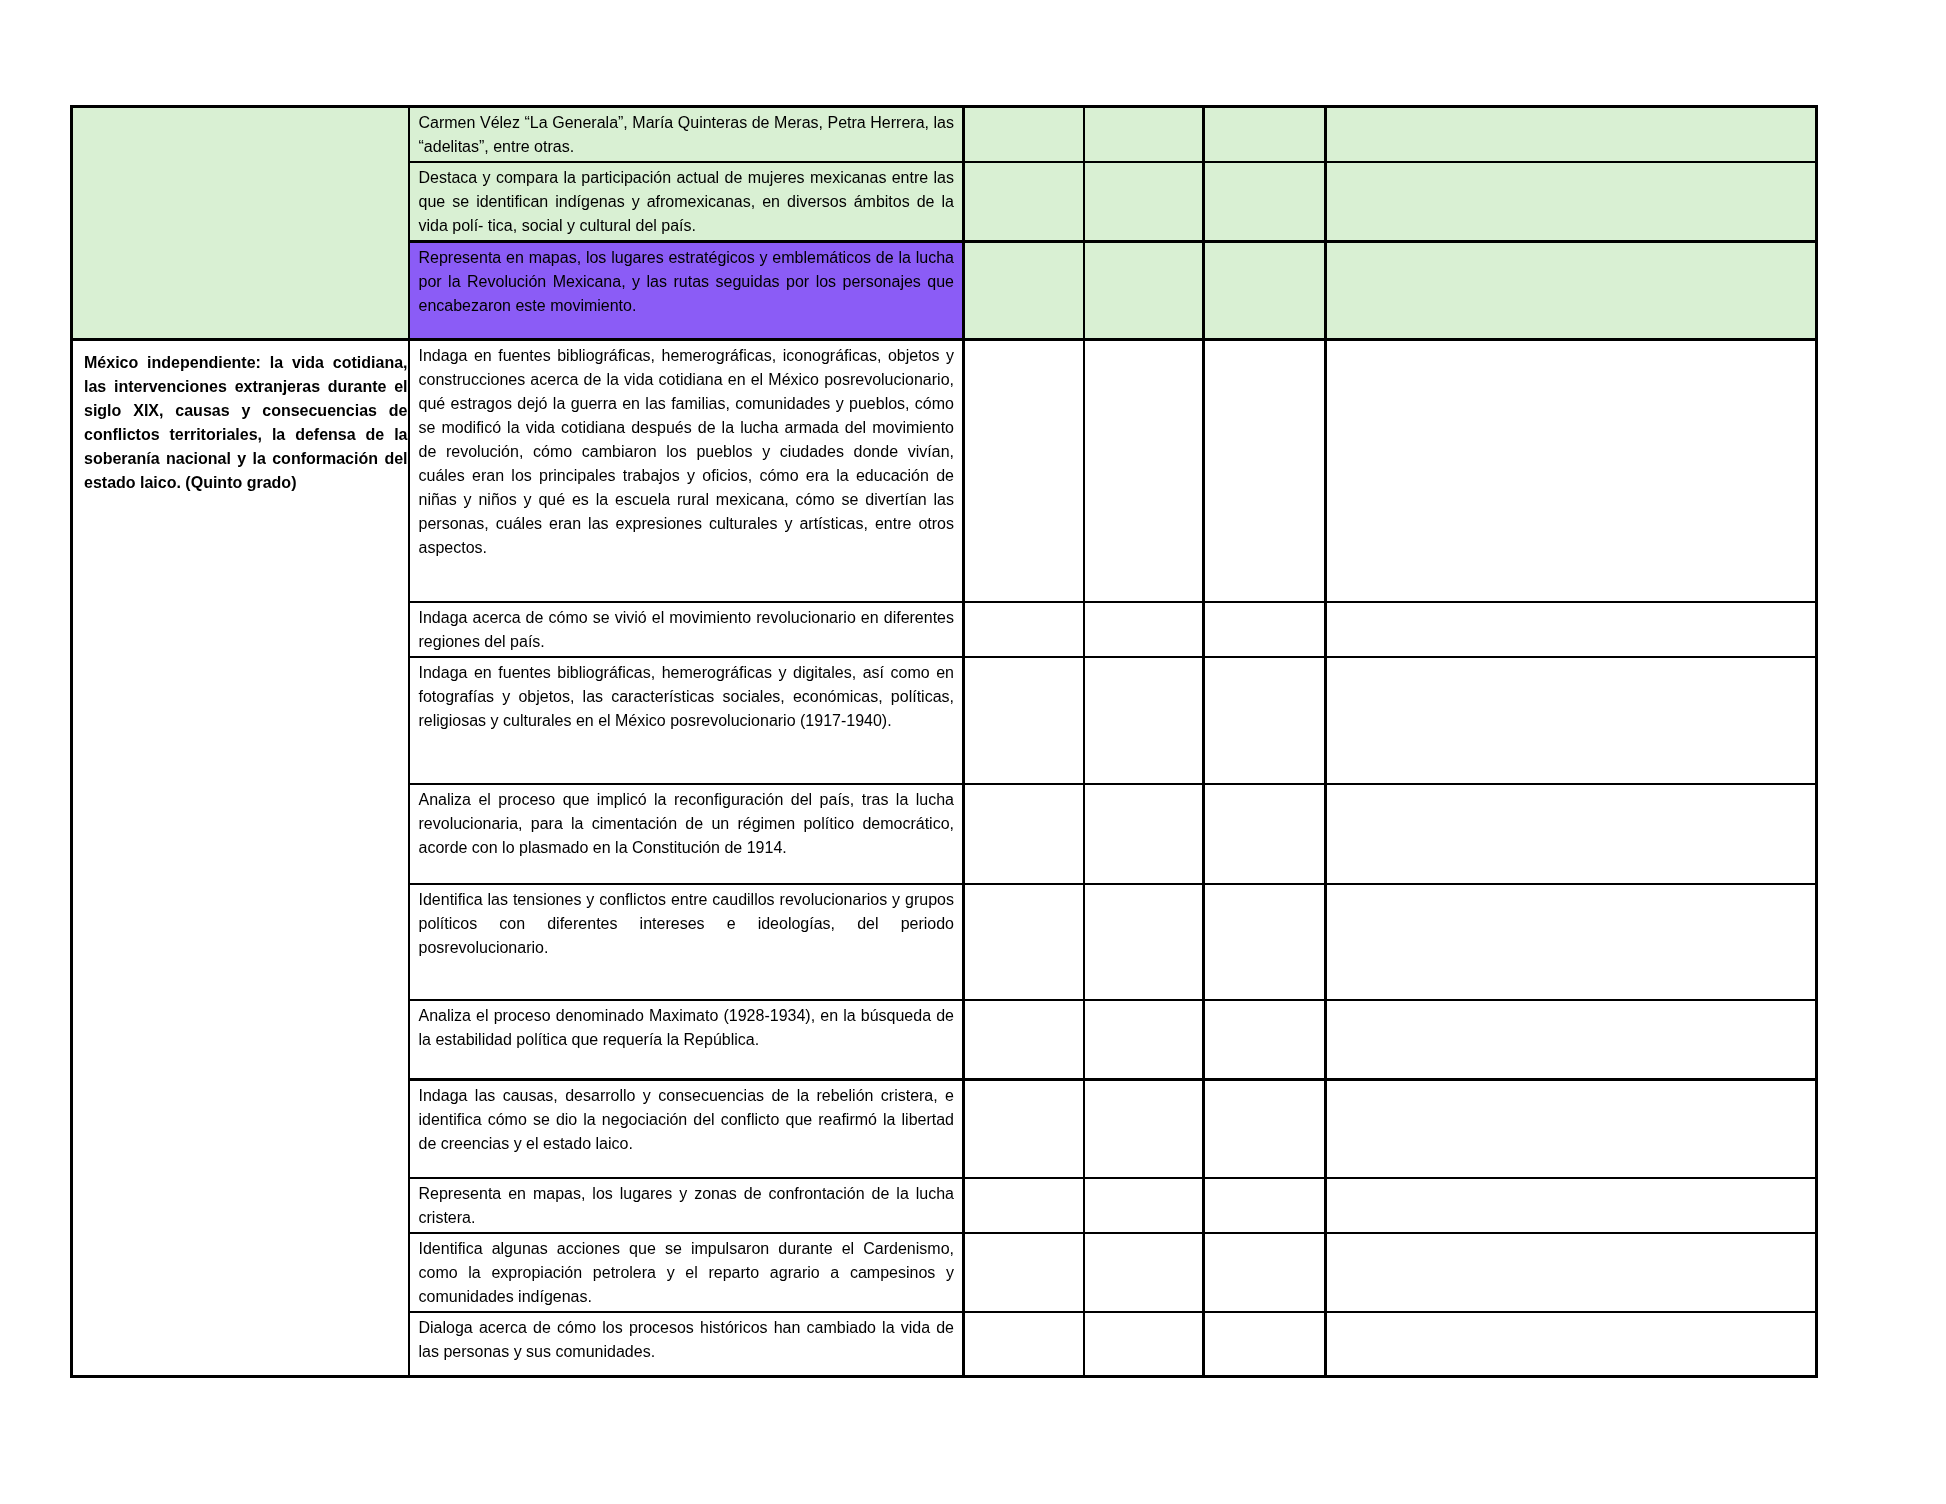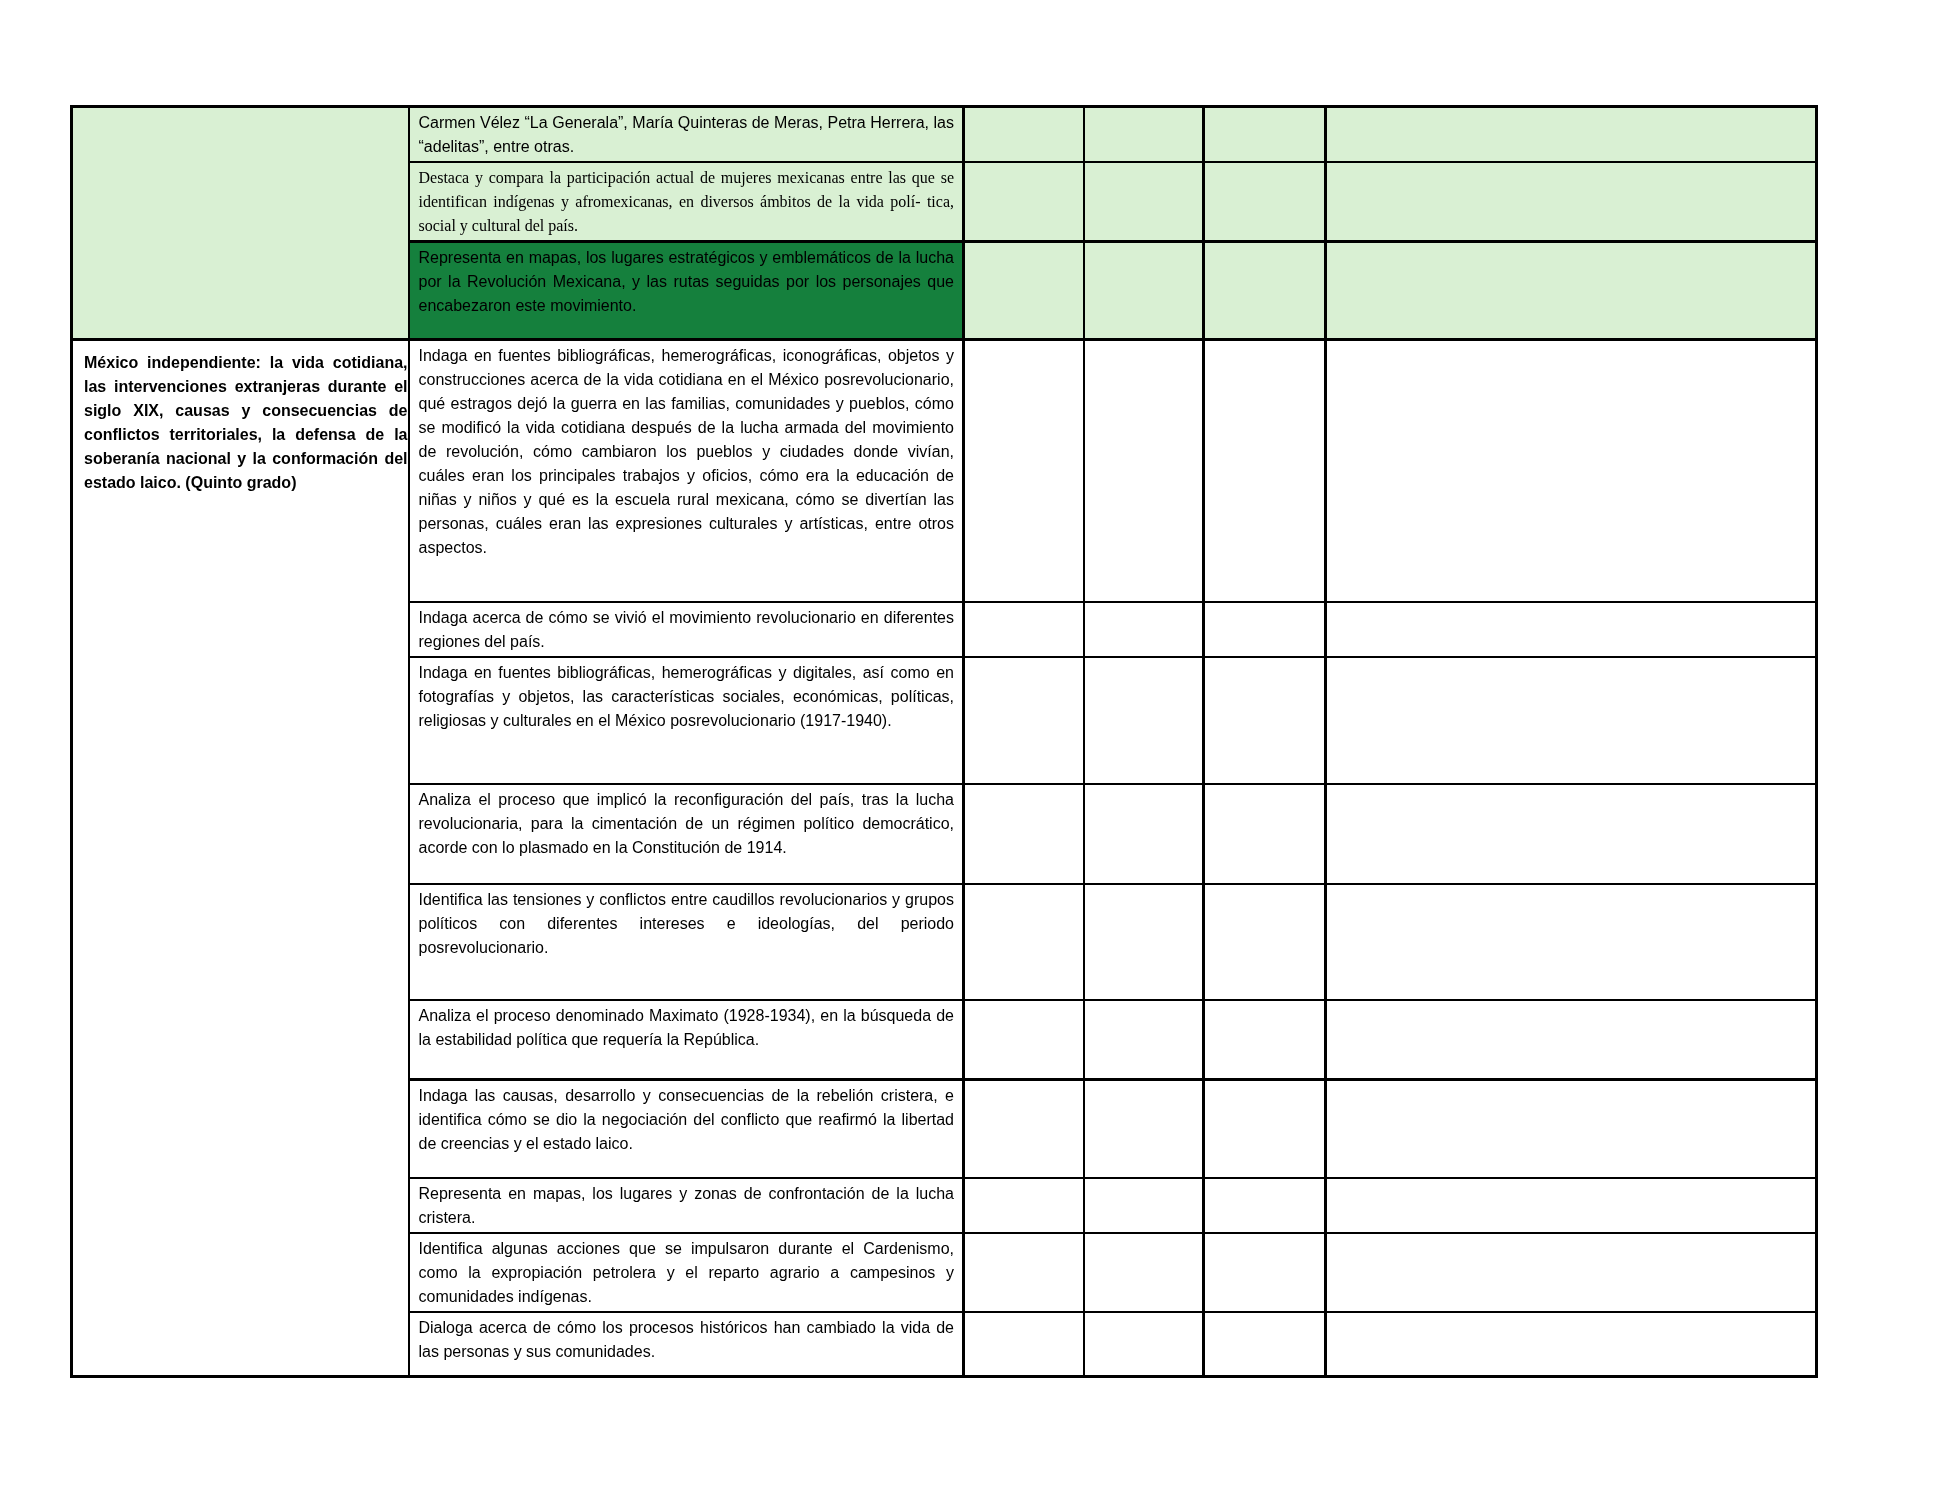--- a/index.html
+++ b/index.html
@@ -67,28 +67,28 @@
 
     <tr class="green" style="height:47px">
       <td class="topic-cell green-bg" rowspan="3" style="background: rgb(217, 240, 211);"></td>
       <td class="green-bg" style="background: rgb(217, 240, 211);">Carmen Vélez “La Generala”, María Quinteras de Meras, Petra Herrera, las “adelitas”, entre otras.</td>
       <td class="green-bg bl3" style="background: rgb(217, 240, 211);"></td>
       <td class="green-bg" style="background: rgb(217, 240, 211);"></td>
       <td class="green-bg bl3" style="background: rgb(217, 240, 211);"></td>
       <td class="green-bg bl3" style="background: rgb(217, 240, 211);"></td>
     </tr>
     <tr class="green" style="height:75px">
-      <td class="green-bg" style="background: rgb(217, 240, 211); font-family: Liberation Serif, serif;">Destaca y compara la participación actual de mujeres mexicanas entre las que se identifican indígenas y afromexicanas, en diversos ámbitos de la vida polí- tica, social y cultural del país.</td>
+      <td class="green-bg" style="background: rgb(217, 240, 211);">Destaca y compara la participación actual de mujeres mexicanas entre las que se identifican indígenas y afromexicanas, en diversos ámbitos de la vida polí- tica, social y cultural del país.</td>
       <td class="green-bg bl3" style="background: rgb(217, 240, 211);"></td>
       <td class="green-bg" style="background: rgb(217, 240, 211);"></td>
       <td class="green-bg bl3" style="background: rgb(217, 240, 211);"></td>
       <td class="green-bg bl3" style="background: rgb(217, 240, 211);"></td>
     </tr>
     <tr class="green" style="height:98px">
-      <td class="green-bg bt3" style="background: #15803d;">Representa en mapas, los lugares estratégicos y emblemáticos de la lucha por la Revolución Mexicana, y las rutas seguidas por los personajes que encabezaron este movimiento.</td>
+      <td class="green-bg bt3" style="background: #8b5cf6;">Representa en mapas, los lugares estratégicos y emblemáticos de la lucha por la Revolución Mexicana, y las rutas seguidas por los personajes que encabezaron este movimiento.</td>
       <td class="green-bg bl3 bt3" style="background: rgb(217, 240, 211);"></td>
       <td class="green-bg bt3" style="background: rgb(217, 240, 211);"></td>
       <td class="green-bg bl3 bt3" style="background: rgb(217, 240, 211);"></td>
       <td class="green-bg bl3 bt3" style="background: rgb(217, 240, 211);"></td>
     </tr>
 
     <tr style="height:262px">
       <td class="topic-cell topic-text bt3" rowspan="10">México independiente: la vida cotidiana, las intervenciones extranjeras durante el siglo XIX, causas y consecuencias de conflictos territoriales, la defensa de la soberanía nacional y la conformación del estado laico. (Quinto grado)</td>
       <td class="bt3">Indaga en fuentes bibliográficas, hemerográficas, iconográficas, objetos y construcciones acerca de la vida cotidiana en el México posrevolucionario, qué estragos dejó la guerra en las familias, comunidades y pueblos, cómo se modificó la vida cotidiana después de la lucha armada del movimiento de revolución, cómo cambiaron los pueblos y ciudades donde vivían, cuáles eran los principales trabajos y oficios, cómo era la educación de niñas y niños y qué es la escuela rural mexicana, cómo se divertían las personas, cuáles eran las expresiones culturales y artísticas, entre otros aspectos.</td>
       <td class="bl3 bt3"></td>

